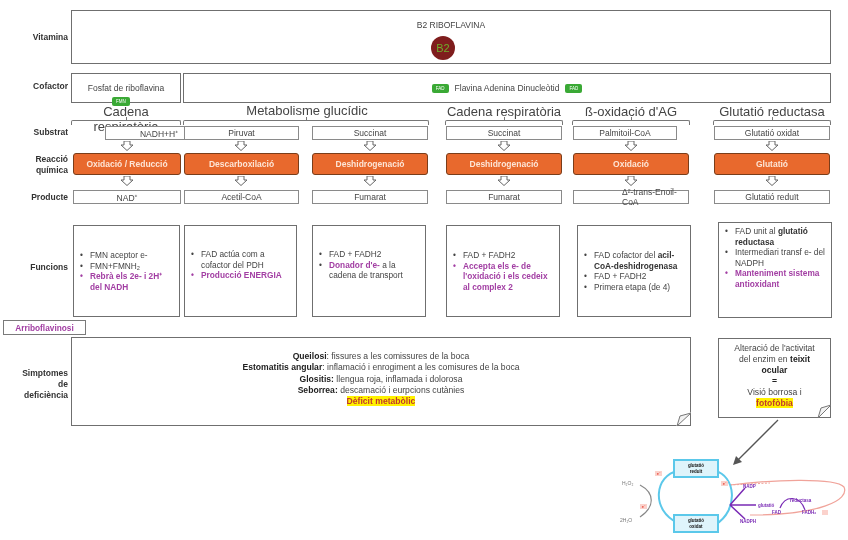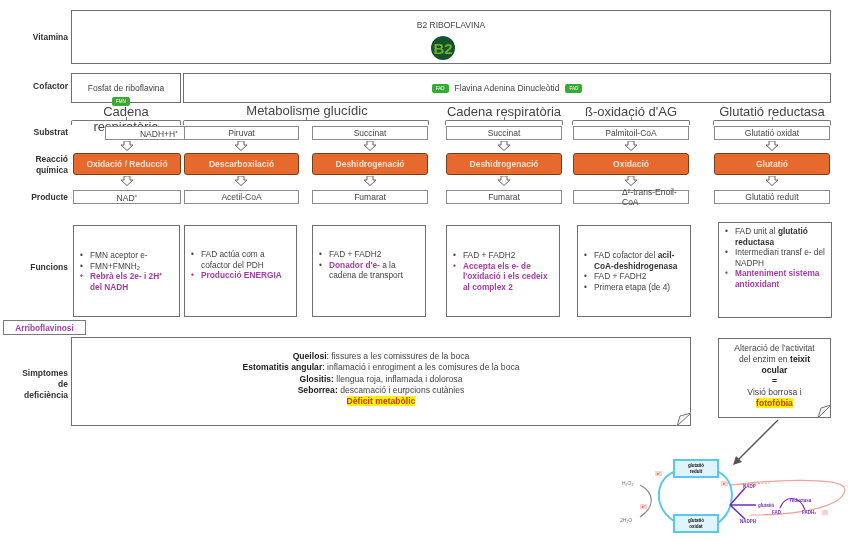--- a/index.html
+++ b/index.html
@@ -39,21 +39,21 @@
 <div class="row-label" style="top:192px;">Producte</div>
 <div class="row-label" style="top:262px;">Funcions</div>
 <div class="row-label" style="top:368px;">
   <div>Simptomes</div>
   <div>de</div>
   <div>deficiència</div>
 </div>
 
 <div class="box" style="left:71px; top:10px; width:760px; height:54px;">
   <div class="abs" style="left:0; right:0; top:9px; text-align:center; font-size:8.5px; color:#444;">B2 RIBOFLAVINA</div>
-  <div class="abs center" style="left:359px; top:25px; width:24px; height:24px; border-radius:50%; background:#14532d; color:#6fae2a; font-size:15px; font-weight:bold;">B2</div>
+  <div class="abs center" style="left:359px; top:25px; width:24px; height:24px; border-radius:50%; background:#7f1d1d; color:#6fae2a; font-size:11px; font-weight:normal;">B2</div>
 </div>
 
 <div class="box center" style="left:71px; top:73px; width:110px; height:30px; font-size:8.5px; color:#444;">
   <span>Fosfat de riboflavina</span>
 </div>
 <span class="pill abs" style="left:112px; top:97px;">FMN</span>
 
 <div class="box center" style="left:183px; top:73px; width:648px; height:30px; font-size:8.5px; color:#444;">
   <span class="pill" style="margin-right:6px;">FAD</span>
   <span>Flavina Adenina Dinucleòtid</span>
@@ -108,21 +108,21 @@
 <div class="cell" style="left:446px; top:126px; width:116px;">Succinat</div>
 <svg class="arrow" style="left:497px; top:141px;" viewBox="0 0 14 10">
     <path d="M4 0 H10 V4 H13 L7 9.5 L1 4 H4 Z" fill="#fff" stroke="#666" stroke-width="1"></path>
   </svg>
 <div class="reac" style="left:446px; top:153px; width:116px;">Deshidrogenació</div>
 <svg class="arrow" style="left:497px; top:176px;" viewBox="0 0 14 10">
     <path d="M4 0 H10 V4 H13 L7 9.5 L1 4 H4 Z" fill="#fff" stroke="#666" stroke-width="1"></path>
   </svg>
 <div class="cell" style="left:446px; top:190px; width:116px;">Fumarat</div>
 
-<div class="cell" style="left:573px; top:126px; width:116px;">Palmitoil-CoA</div>
+<div class="cell" style="left:573px; top:126px; width:104px;">Palmitoil-CoA</div>
 <svg class="arrow" style="left:624px; top:141px;" viewBox="0 0 14 10">
     <path d="M4 0 H10 V4 H13 L7 9.5 L1 4 H4 Z" fill="#fff" stroke="#666" stroke-width="1"></path>
   </svg>
 <div class="reac" style="left:573px; top:153px; width:116px;">Oxidació</div>
 <svg class="arrow" style="left:624px; top:176px;" viewBox="0 0 14 10">
     <path d="M4 0 H10 V4 H13 L7 9.5 L1 4 H4 Z" fill="#fff" stroke="#666" stroke-width="1"></path>
   </svg>
 <div class="cell" style="left:573px; top:190px; width:116px;padding-left:48px;">Δ²-trans-Enoil-CoA</div>
 
 <div class="cell" style="left:714px; top:126px; width:116px;">Glutatió oxidat</div>

